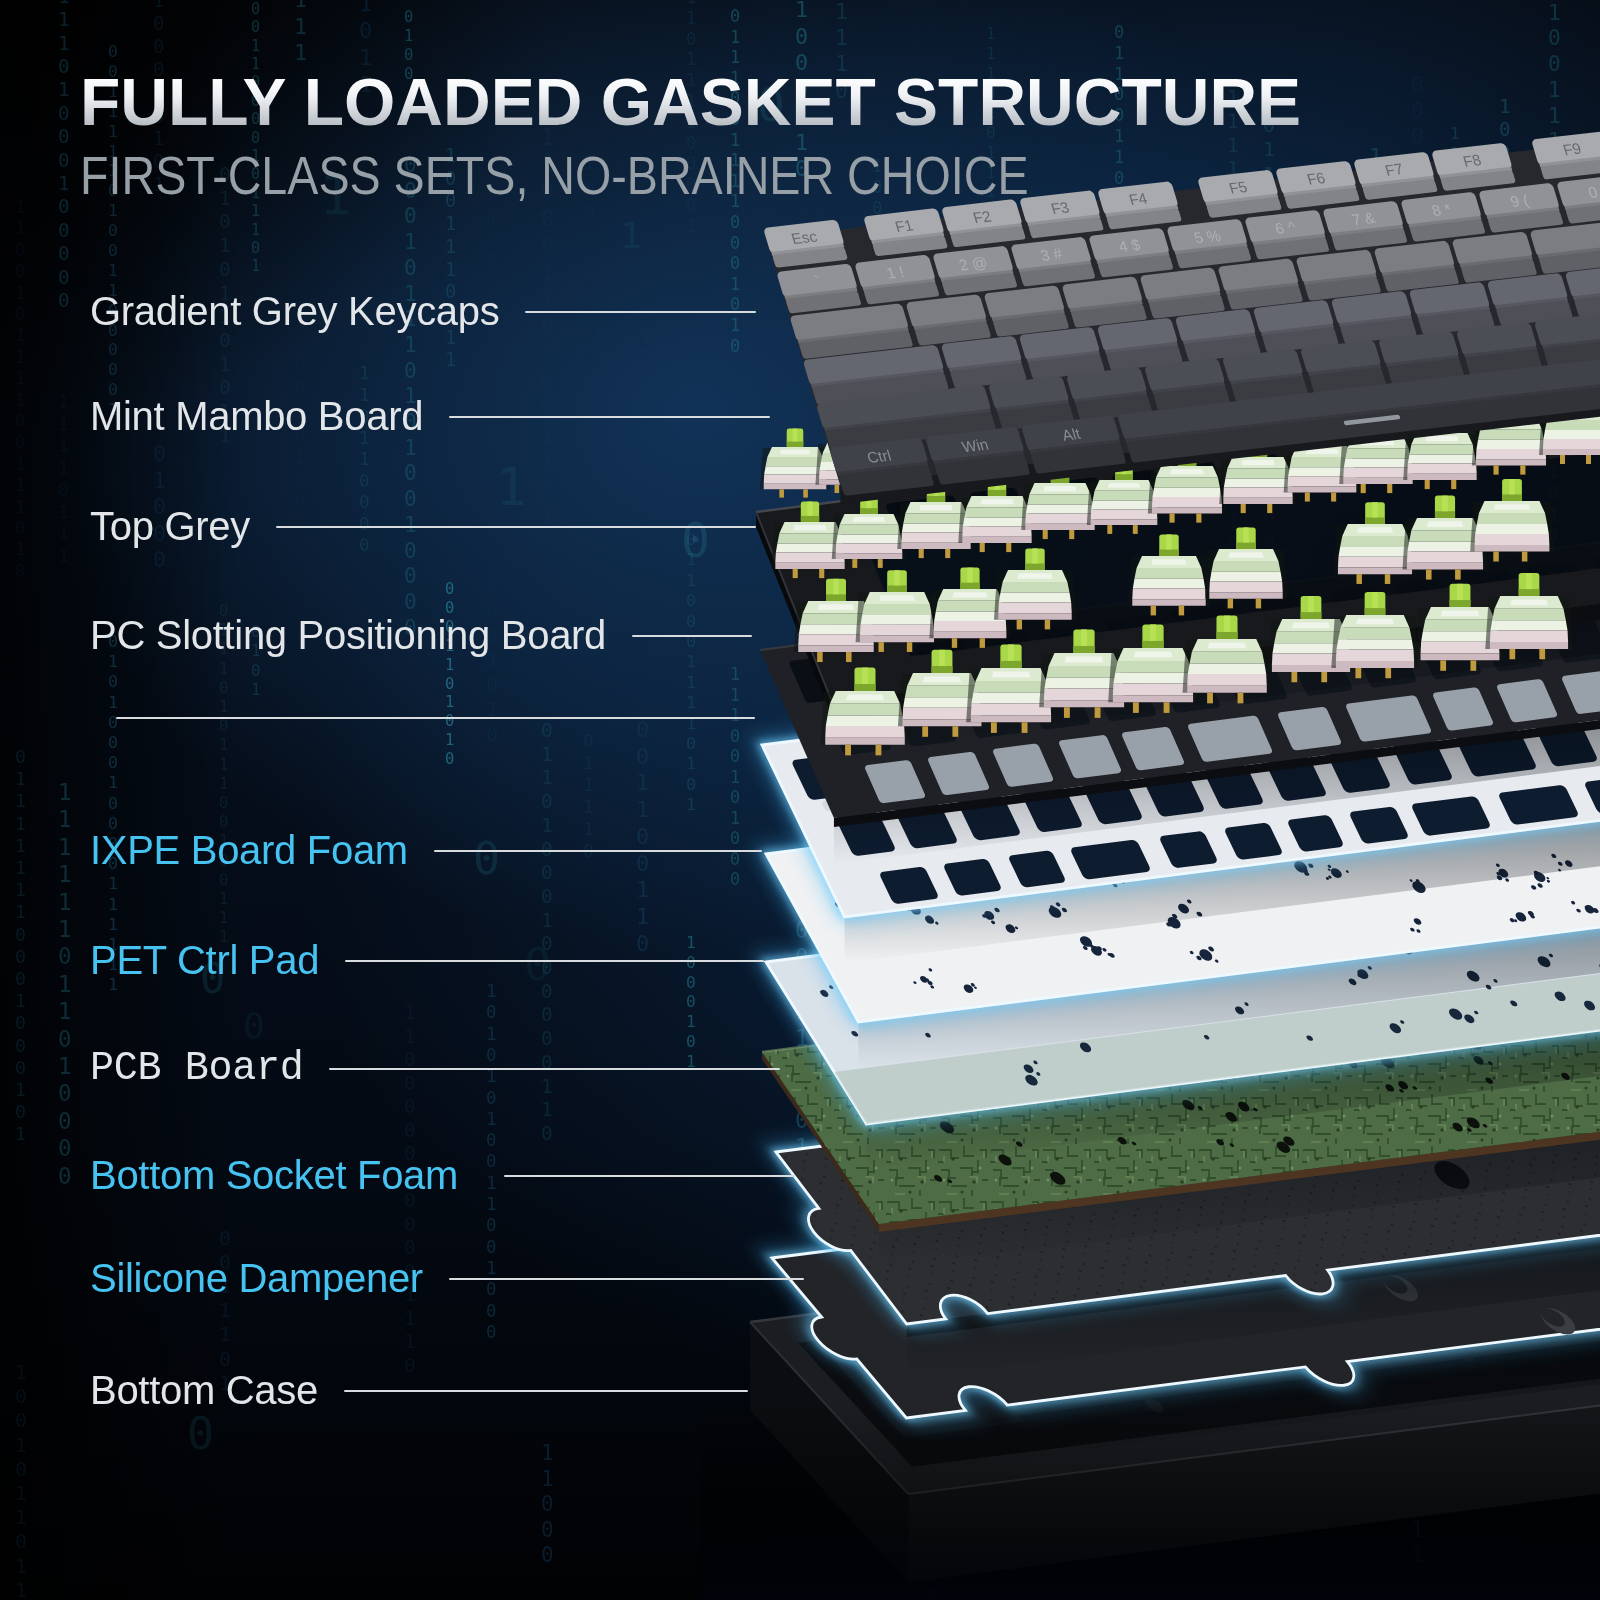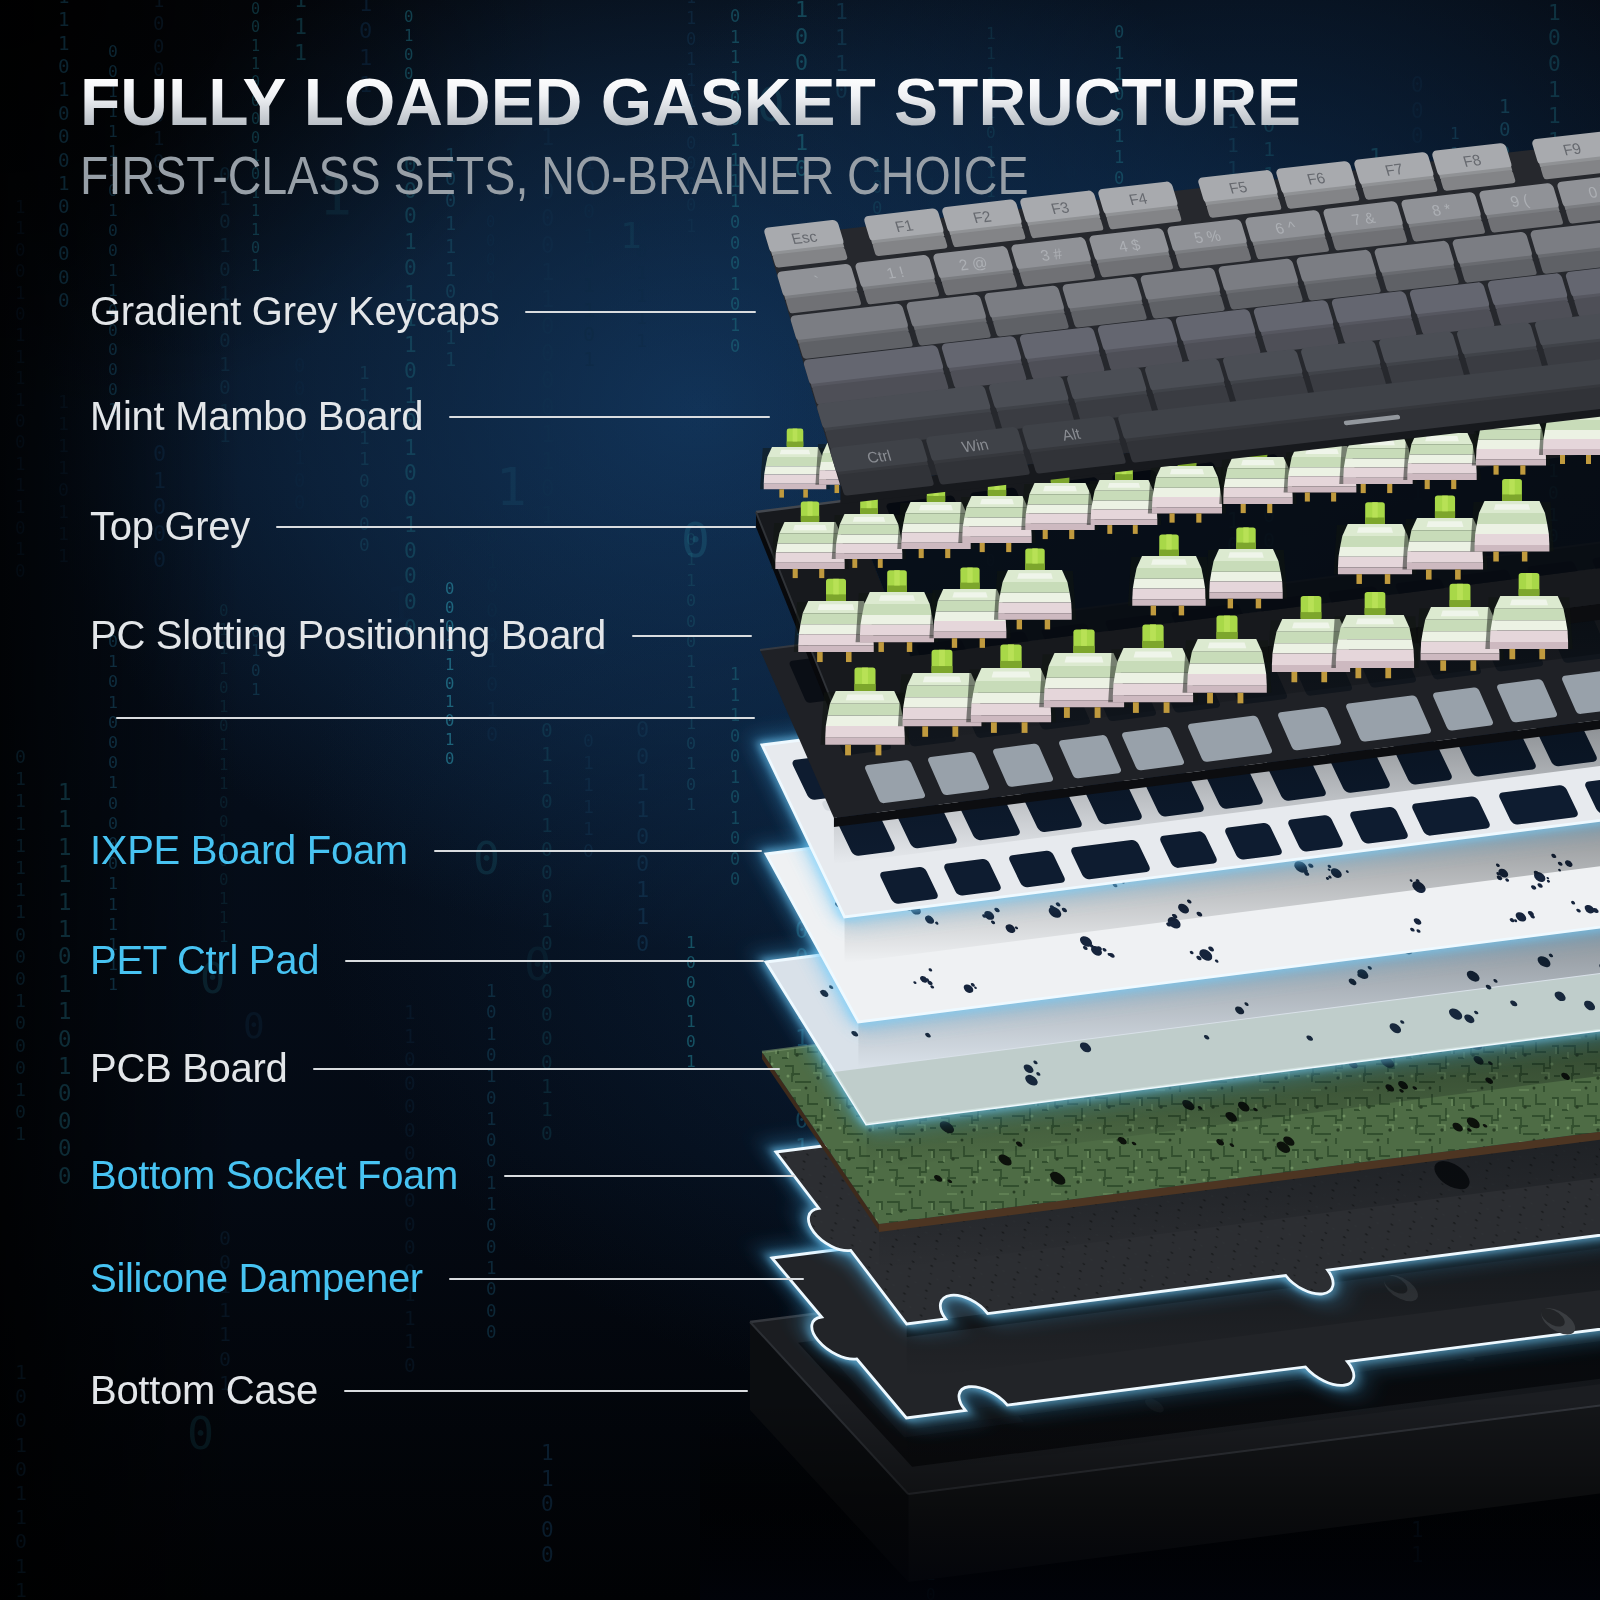--- a/index.html
+++ b/index.html
@@ -1347,21 +1347,21 @@
         <span class="line"></span>
       </div>
       <div class="callout accent" style="top: 828px; right: 838px;">
         <span class="lbl">IXPE Board Foam</span>
         <span class="line"></span>
       </div>
       <div class="callout accent" style="top: 938px; right: 836px;">
         <span class="lbl">PET Ctrl Pad</span>
         <span class="line"></span>
       </div>
-      <div class="callout plain" style="top: 1046px; right: 820px;">
+      <div class="callout plain" style="top: 1046px; right: 820px; font-family: Liberation Mono, monospace;">
         <span class="lbl">PCB Board</span>
         <span class="line"></span>
       </div>
       <div class="callout accent" style="top: 1153px; right: 805px; gap: 20px;">
         <span class="lbl">Bottom Socket Foam</span>
         <span class="line"></span>
       </div>
       <div class="callout accent" style="top: 1256px; right: 796px;">
         <span class="lbl">Silicone Dampener</span>
         <span class="line"></span>

